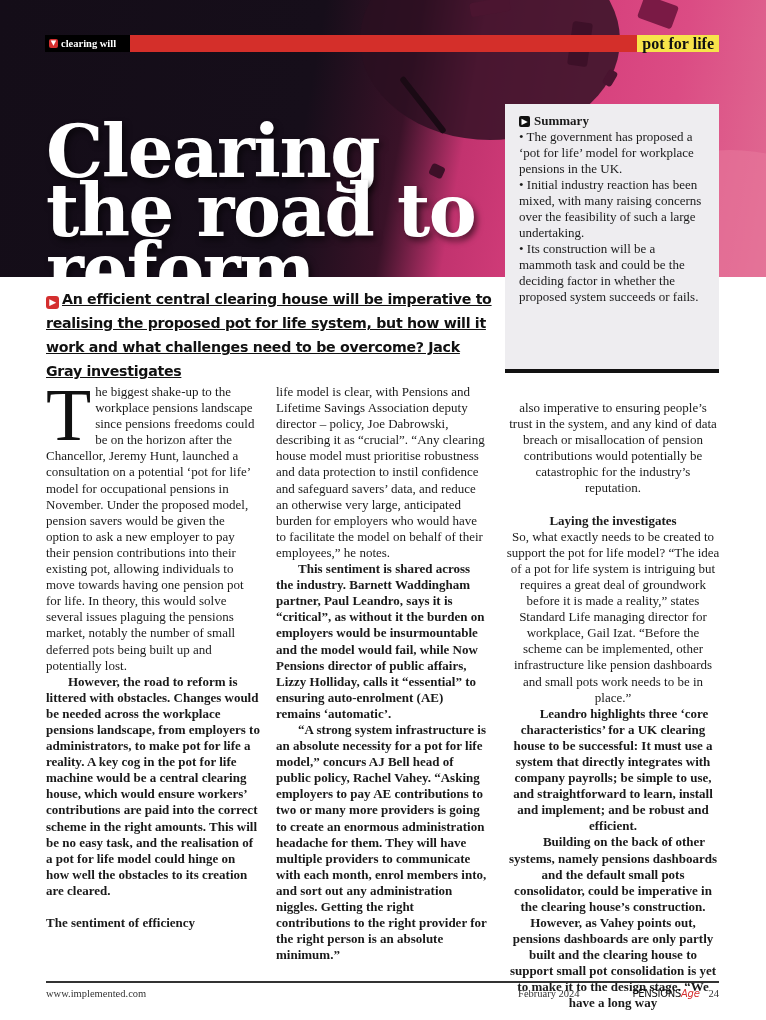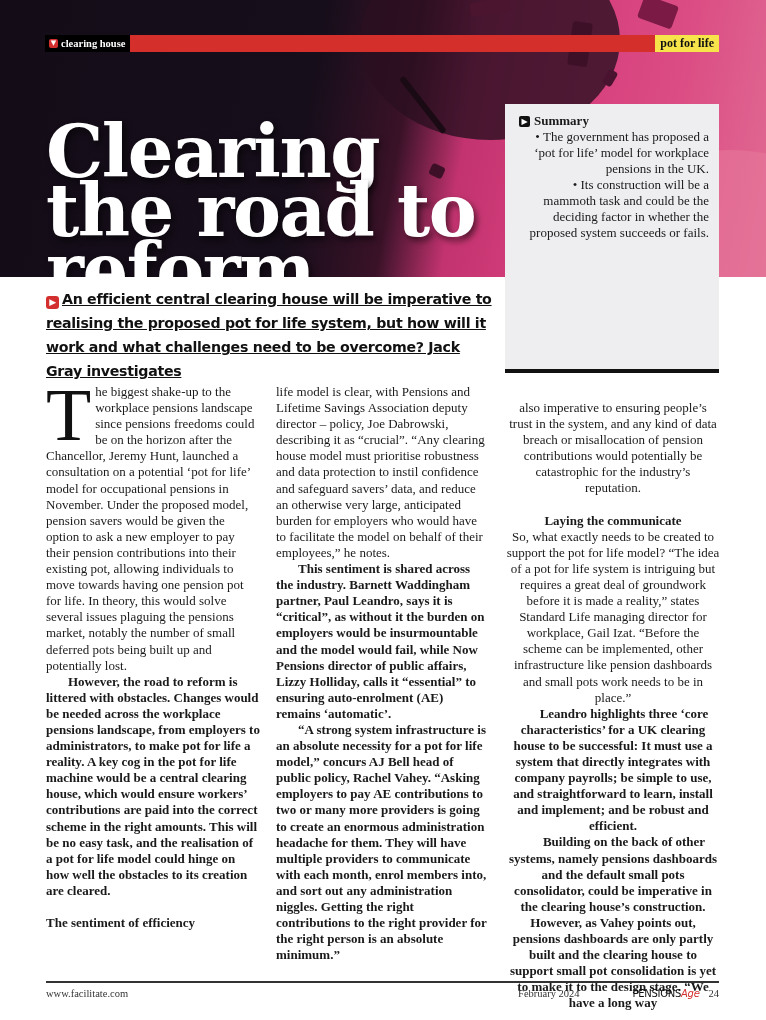--- a/index.html
+++ b/index.html
@@ -21,41 +21,41 @@
       display: flex; align-items: center; gap: 3px;
     }
     .topbar .sec .chev {
       width: 9px; height: 9px; background: #d42f2f; border-radius: 2px; display: inline-flex;
       align-items: center; justify-content: center; color: #fff; font-size: 7px; line-height: 9px;
       font-family: "DejaVu Sans", sans-serif;
     }
     .topbar .red { position: absolute; left: 85px; top: 0; height: 17px; width: 578px; background: #d42f2a; }
     .topbar .tag {
       position: absolute; right: 0; top: 0; height: 17px; padding: 0 5px; background: #f7e44a;
-      color: #111; font-weight: bold; font-size: 12px; line-height: 17px;
+      color: #111; font-weight: bold; font-size: 16px; line-height: 17px;
     }
 
     .title {
       position: absolute; left: 46px; top: 122px; width: 470px;
       font-family: "DejaVu Serif", serif; font-weight: bold; font-size: 72px; line-height: 59px;
       color: #ffffff; letter-spacing: -1.5px; text-shadow: 3px 4px 6px rgba(0,0,0,0.55);
     }
 
     
     .summary {
       position: absolute; left: 505px; top: 104px; width: 214px; height: 269px;
       background: #eeedf0; padding: 9px 10px 0 14px; font-size: 13px; line-height: 16px; color: #1a1a1a;
       border-bottom: 4px solid #111;
     }
     .summary .head { font-weight: bold; display: flex; align-items: center; gap: 4px; }
     .summary .head .arrow {
       width: 11px; height: 11px; background: #111; border-radius: 2px; color: #fff;
       font-size: 8px; line-height: 11px; text-align: center; font-family: "DejaVu Sans", sans-serif;
     }
-    .summary ul { list-style: none; text-align: right; }
+    .summary ul { list-style: none; }
     .summary li::before { content: "• "; }
 
     
     .standfirst {
       position: absolute; left: 46px; top: 287px; width: 450px;
       font-family: "DejaVu Sans", sans-serif; font-weight: bold; font-size: 14.2px; line-height: 24px;
       color: #111; letter-spacing: -0.3px; text-decoration: underline;
     }
     .standfirst .arrow {
       display: inline-block; width: 13px; height: 13px; background: #d42f2f; border-radius: 3px;
@@ -90,36 +90,37 @@
   <div class="shard" style="left:570px;top:22px;width:20px;height:44px;transform:rotate(8deg);"></div>
   <div class="shard" style="left:605px;top:70px;width:10px;height:16px;transform:rotate(30deg);background:#4a1430;"></div>
   <div class="shard" style="left:430px;top:165px;width:14px;height:12px;transform:rotate(25deg);background:#3d1028;"></div>
   <div class="shard" style="left:420px;top:70px;width:6px;height:70px;transform:rotate(-38deg);background:#1a0a14;"></div>
   <div class="shard" style="left:640px;top:0px;width:36px;height:24px;transform:rotate(20deg);background:#7a1a45;"></div>
   <div class="shard" style="left:470px;top:0px;width:40px;height:14px;transform:rotate(-10deg);background:#4b1530;"></div>
 
   <div class="topbar">
     <div class="sec">
       <span class="chev">▼</span>
-      <span>clearing house</span>
+      <span>clearing will</span>
     </div>
     <div class="red"></div>
     <div class="tag">pot for life</div>
   </div>
 
   <h1 class="title">Clearing the road to reform</h1>
 </div>
 
 <aside class="summary">
   <div class="head">
     <span class="arrow">▶</span>
     <span>Summary</span>
   </div>
   <ul>
     <li>The government has proposed a ‘pot for life’ model for workplace pensions in the UK.</li>
+    <li>Initial industry reaction has been mixed, with many raising concerns over the feasibility of such a large undertaking.</li>
     <li>Its construction will be a mammoth task and could be the deciding factor in whether the proposed system succeeds or fails.</li>
   </ul>
 </aside>
 
 <div class="standfirst">
   <span class="arrow">▶</span><span>An efficient central clearing house will be imperative to realising the proposed pot for life system, but how will it work and what challenges need to be overcome? Jack Gray investigates</span>
 </div>
 
 <div class="col col1">
   <p><span class="dropcap">T</span><span>he biggest shake-up to the workplace pensions landscape since pensions freedoms could be on the horizon after the Chancellor, Jeremy Hunt, launched a consultation on a potential ‘pot for life’ model for occupational pensions in November. Under the proposed model, pension savers would be given the option to ask a new employer to pay their pension contributions into their existing pot, allowing individuals to move towards having one pension pot for life. In theory, this would solve several issues plaguing the pensions market, notably the number of small deferred pots being built up and potentially lost.</span></p>
@@ -128,25 +129,25 @@
 </div>
 
 <div class="col col2">
     <p>life model is clear, with Pensions and Lifetime Savings Association deputy director – policy, Joe Dabrowski, describing it as “crucial”. “Any clearing house model must prioritise robustness and data protection to instil confidence and safeguard savers’ data, and reduce an otherwise very large, anticipated burden for employers who would have to facilitate the model on behalf of their employees,” he notes.</p>
     <p class="ind">This sentiment is shared across the industry. Barnett Waddingham partner, Paul Leandro, says it is “critical”, as without it the burden on employers would be insurmountable and the model would fail, while Now Pensions director of public affairs, Lizzy Holliday, calls it “essential” to ensuring auto-enrolment (AE) remains ‘automatic’.</p>
     <p class="ind">“A strong system infrastructure is an absolute necessity for a pot for life model,” concurs AJ Bell head of public policy, Rachel Vahey. “Asking employers to pay AE contributions to two or many more providers is going to create an enormous administration headache for them. They will have multiple providers to communicate with each month, enrol members into, and sort out any administration niggles. Getting the right contributions to the right provider for the right person is an absolute minimum.”</p>
   </div>
 
 <div class="col col3">
   <p id="c3p1">also imperative to ensuring people’s trust in the system, and any kind of data breach or misallocation of pension contributions would potentially be catastrophic for the industry’s reputation.</p>
-  <h3>Laying the communicate</h3>
+  <h3>Laying the investigates</h3>
   <p>So, what exactly needs to be created to support the pot for life model? “The idea of a pot for life system is intriguing but requires a great deal of groundwork before it is made a reality,” states Standard Life managing director for workplace, Gail Izat. “Before the scheme can be implemented, other infrastructure like pension dashboards and small pots work needs to be in place.”</p>
   <p class="ind">Leandro highlights three ‘core characteristics’ for a UK clearing house to be successful: It must use a system that directly integrates with company payrolls; be simple to use, and straightforward to learn, install and implement; and be robust and efficient.</p>
   <p class="ind">Building on the back of other systems, namely pensions dashboards and the default small pots consolidator, could be imperative in the clearing house’s construction. However, as Vahey points out, pensions dashboards are only partly built and the clearing house to support small pot consolidation is yet to make it to the design stage. “We have a long way</p>
 </div>
 
 <div class="footer-rule"></div>
-<div class="footer-left">www.facilitate.com</div>
+<div class="footer-left">www.implemented.com</div>
 <div class="footer-right">
   <span>February 2024</span>
   <span class="brand"><span>PENSIONS</span><span class="age">Age</span></span>
   <span>24</span>
 </div>
 
 </body></html>

